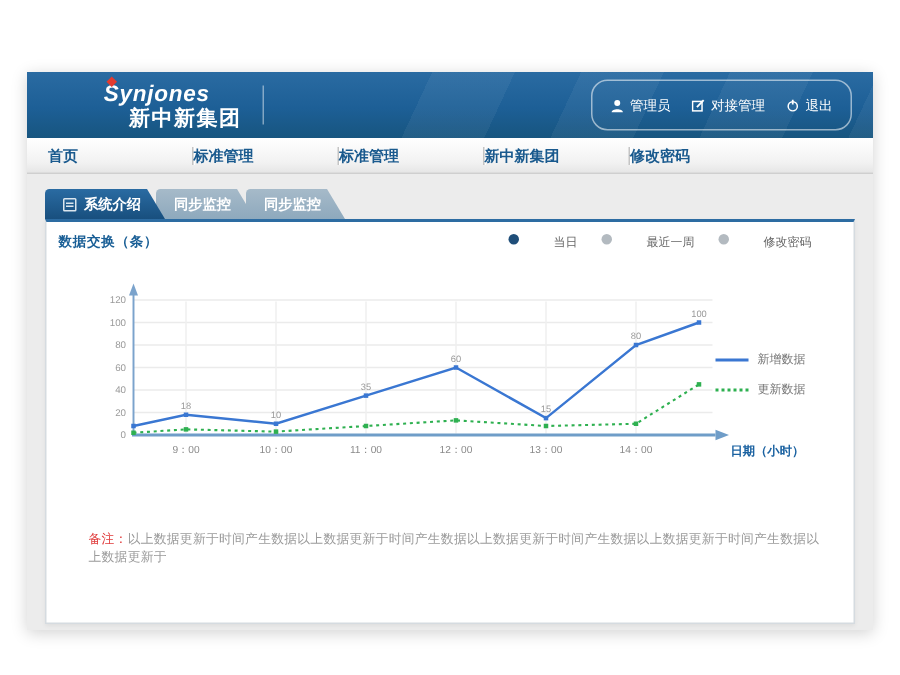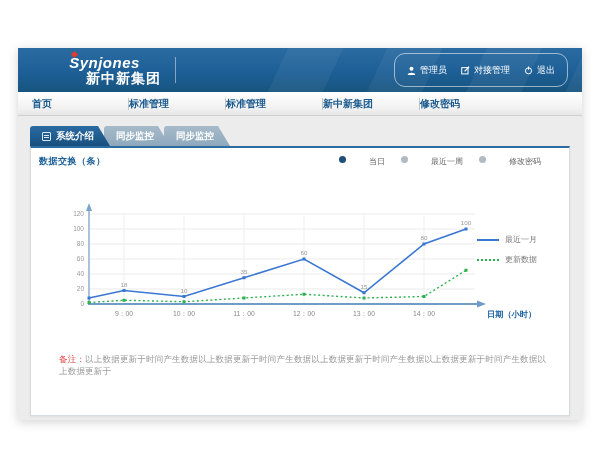--- a/index.html
+++ b/index.html
@@ -35,21 +35,21 @@
   .tab .tab-icon { width:9px; height:9px; border:1px solid #dbe6ee; border-radius:1px; position:relative; flex:0 0 auto; }
   .tab .tab-icon::after { content:""; position:absolute; left:1px; top:2px; width:5px; height:1px; background:#dbe6ee; box-shadow:0 2px 0 #dbe6ee; }
   .panel { position:relative; height:270px; background:#fff; border:1px solid #d5dbe0; border-top:2px solid #2d6ca2; box-shadow:0 1px 3px rgba(0,0,0,.06); }
 
   
   .range-legend { position:absolute; top:8px; right:28px; display:flex; align-items:center; gap:16px; }
   .range-item { display:flex; align-items:flex-start; gap:23px; font-size:8px; color:#666; cursor:pointer; }
   .radio-dot { width:7px; height:7px; border-radius:50%; }
 
   .y-axis-title { position:absolute; left:8px; top:7px; font-size:9px; font-weight:bold; color:#1a5f96; letter-spacing:.5px; }
-  .chart-box { position:absolute; left:10px; top:47px; width:500px; height:138px; }
+  .chart-box { position:absolute; left:10px; top:33px; width:500px; height:138px; }
 
   
   .series-legend { position:absolute; right:14px; top:86px; width:78px; }
   .series-row { display:flex; align-items:center; gap:6px; margin-bottom:9px; }
   .swatch { width:22px; height:0; border-top-width:2px; }
   .swatch.solid { border-top-style:solid; }
   .swatch.dotted { border-top-style:dotted; }
   .series-label { font-size:8px; color:#777; }
 
   
@@ -199,21 +199,21 @@
             <rect x="201.5" y="101.5" width="3" height="3" fill="#2eb050"></rect>
             <rect x="261.5" y="97.75" width="3" height="3" fill="#2eb050"></rect>
             <rect x="321.5" y="101.5" width="3" height="3" fill="#2eb050"></rect>
             <rect x="381.5" y="100" width="3" height="3" fill="#2eb050"></rect>
             <rect x="423.5" y="73.75" width="3" height="3" fill="#2eb050"></rect>
           </svg></div>
 
       <div class="series-legend">
         <div class="series-row">
           <span class="swatch solid" id="sw0" style="border-top-color: rgb(58, 119, 210);"></span>
-          <span class="series-label">最近一月</span>
+          <span class="series-label">新增数据</span>
         </div>
         <div class="series-row">
           <span class="swatch dotted" id="sw1" style="border-top-color: rgb(46, 176, 80);"></span>
           <span class="series-label">更新数据</span>
         </div>
       </div>
 
       <div class="note">
         <span class="note-prefix">备注：</span><span>以上数据更新于时间产生数据以上数据更新于时间产生数据以上数据更新于时间产生数据以上数据更新于时间产生数据以上数据更新于</span>
       </div>

